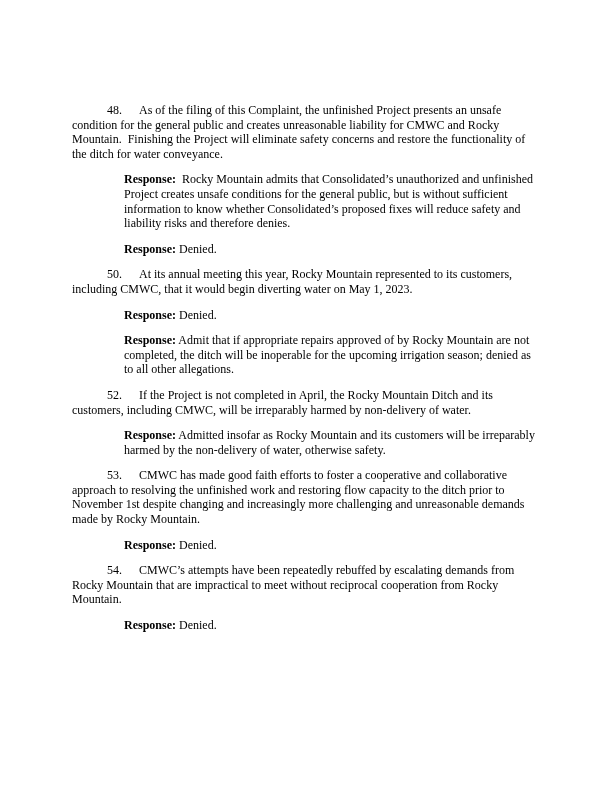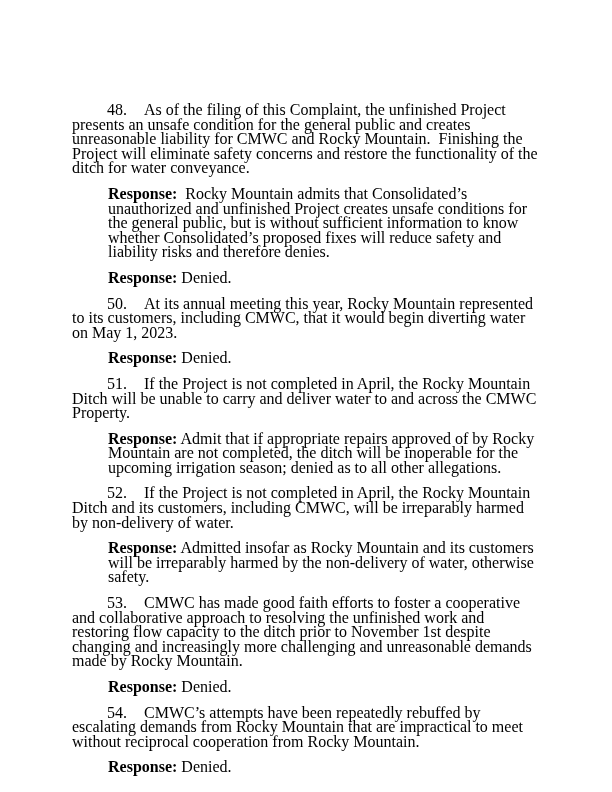--- a/index.html
+++ b/index.html
@@ -7,21 +7,21 @@
     padding: 0;
     background: #ffffff;
   }
   .page {
     position: relative;
     width: 612px;
     height: 792px;
     background: #ffffff;
     overflow: hidden;
     font-family: "Liberation Serif", "DejaVu Serif", serif;
-    font-size: 16px;
+    font-size: 12px;
     line-height: 14.6px;
     color: #000000;
   }
   .content {
     position: absolute;
     left: 72px;
     top: 103px;
     width: 468px;
   }
   p.para {
@@ -29,21 +29,21 @@
     padding: 0;
   }
   p.allegation {
     text-indent: 35px;
   }
   .tab {
     display: inline-block;
     width: 17px;
   }
   p.response {
-    margin-left: 36px;
+    margin-left: 52px;
   }
   .rlabel {
     font-weight: bold;
   }
   .ptext {
     white-space: pre-wrap;
   }
   .pagenum {
     position: absolute;
     left: 0;
@@ -62,21 +62,20 @@
 
     <p class="para response"><span class="rlabel">Response:</span><span class="ptext">  Rocky Mountain admits that Consolidated’s unauthorized and unfinished Project creates unsafe conditions for the general public, but is without sufficient information to know whether Consolidated’s proposed fixes will reduce safety and liability risks and therefore denies.</span></p>
 
 
     <p class="para response"><span class="rlabel">Response:</span><span class="ptext"> Denied.</span></p>
 
     <p class="para allegation"><span class="num">50.</span><span class="tab"></span><span class="ptext">At its annual meeting this year, Rocky Mountain represented to its customers, including CMWC, that it would begin diverting water on May 1, 2023.</span></p>
 
     <p class="para response"><span class="rlabel">Response:</span><span class="ptext"> Denied.</span></p>
 
-    <p class="para allegation"><span class="num">51.</span><span class="tab"></span><span class="ptext">If the Project is not completed in April, the Rocky Mountain Ditch will be unable to carry and deliver water to and across the CMWC Property.</span></p>
 
     <p class="para response"><span class="rlabel">Response:</span><span class="ptext"> Admit that if appropriate repairs approved of by Rocky Mountain are not completed, the ditch will be inoperable for the upcoming irrigation season; denied as to all other allegations.</span></p>
 
     <p class="para allegation"><span class="num">52.</span><span class="tab"></span><span class="ptext">If the Project is not completed in April, the Rocky Mountain Ditch and its customers, including CMWC, will be irreparably harmed by non-delivery of water.</span></p>
 
     <p class="para response"><span class="rlabel">Response:</span><span class="ptext"> Admitted insofar as Rocky Mountain and its customers will be irreparably harmed by the non-delivery of water, otherwise safety.</span></p>
 
     <p class="para allegation"><span class="num">53.</span><span class="tab"></span><span class="ptext">CMWC has made good faith efforts to foster a cooperative and collaborative approach to resolving the unfinished work and restoring flow capacity to the ditch prior to November 1st despite changing and increasingly more challenging and unreasonable demands made by Rocky Mountain.</span></p>
 
     <p class="para response"><span class="rlabel">Response:</span><span class="ptext"> Denied.</span></p>

